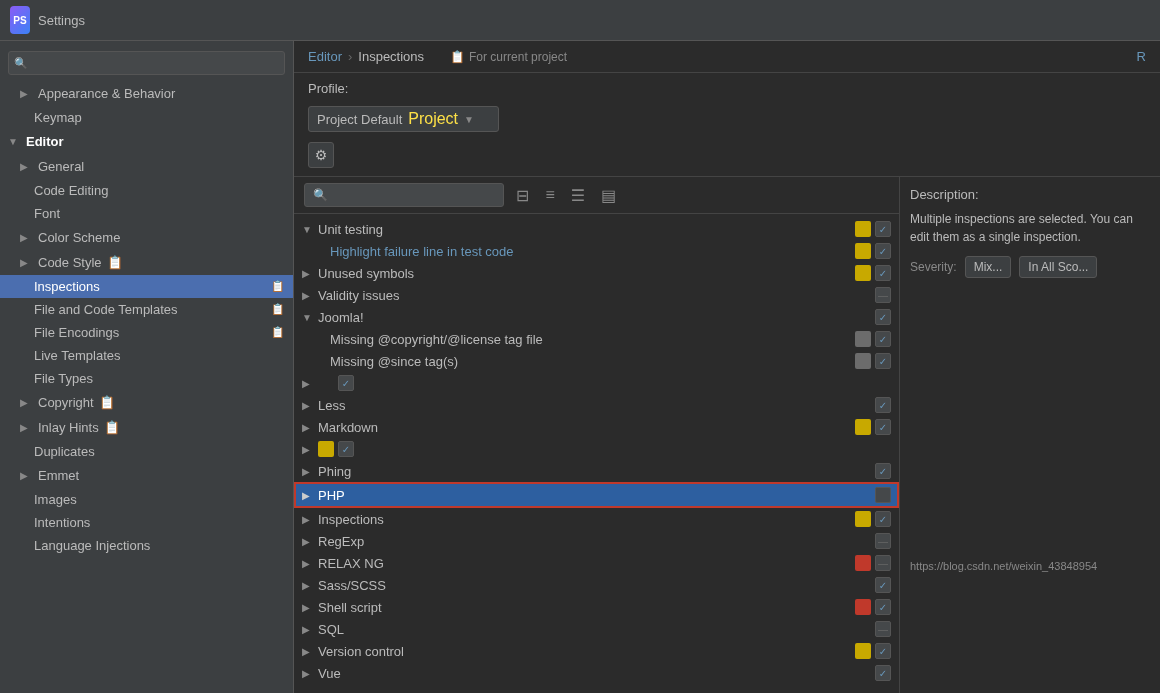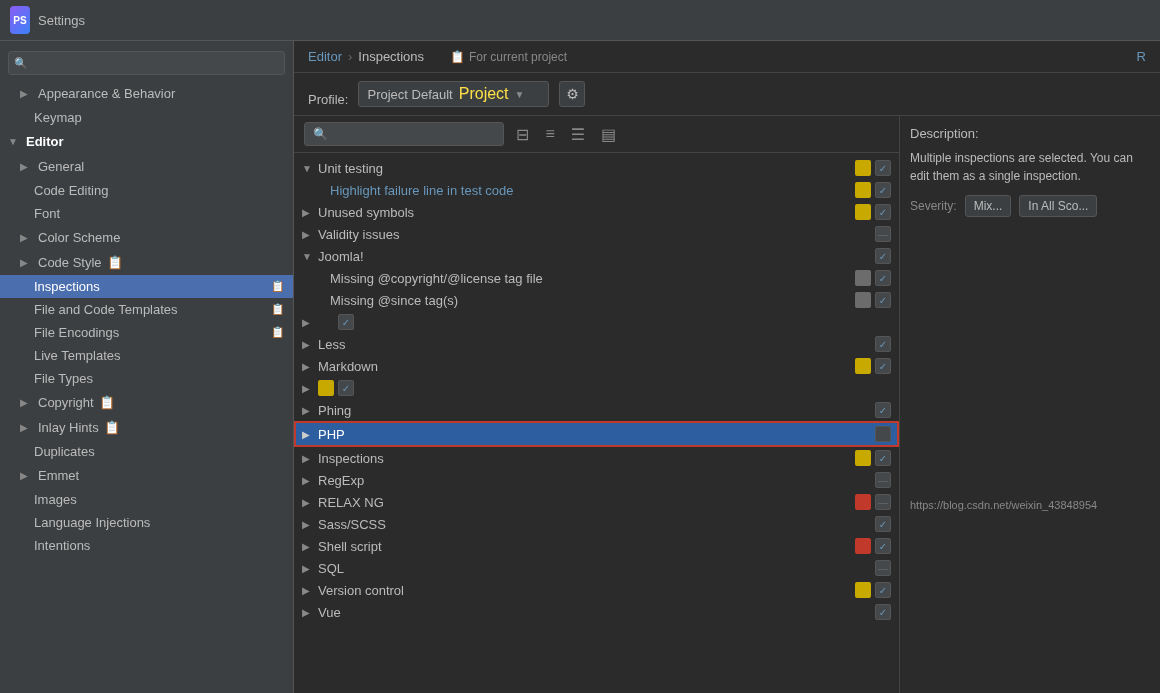--- a/index.html
+++ b/index.html
@@ -119,23 +119,24 @@
       font-size: 12px;
       display: flex; align-items: center; gap: 4px;
     }
     .breadcrumb-right { margin-left: auto; color: #6897bb; font-size: 13px; }
     
     .profile-bar {
       padding: 8px 14px;
       background: #2b2b2b;
       border-bottom: 1px solid #444;
       display: flex;
-      align-items: flex-end;
+      align-items: flex-start;
       gap: 10px;
       flex-shrink: 0;
+      flex-direction: column;
     }
     .profile-label { color: #bbb; }
     .profile-select {
       background: #3c3f41;
       border: 1px solid #555;
       color: #bbb;
       padding: 3px 24px 3px 8px;
       border-radius: 3px;
       font-size: 13px;
       cursor: pointer;
@@ -342,25 +343,25 @@
     <div class="sidebar-group-header indent-1">
       <span class="arrow">▶</span>
       <span>Emmet</span>
     </div>
 
     <div class="sidebar-item indent-2">
       <span>Images</span>
     </div>
 
     <div class="sidebar-item indent-2">
+      <span>Intentions</span>
+    </div>
+
+    <div class="sidebar-item indent-2">
       <span>Language Injections</span>
-    </div>
-
-    <div class="sidebar-item indent-2">
-      <span>Intentions</span>
     </div>
   </div>
 
   <div class="content">
 
     <div class="breadcrumb">
       <span class="breadcrumb-link">Editor</span>
       <span class="breadcrumb-sep">›</span>
       <span class="breadcrumb-current">Inspections</span>
       <div class="breadcrumb-project">

